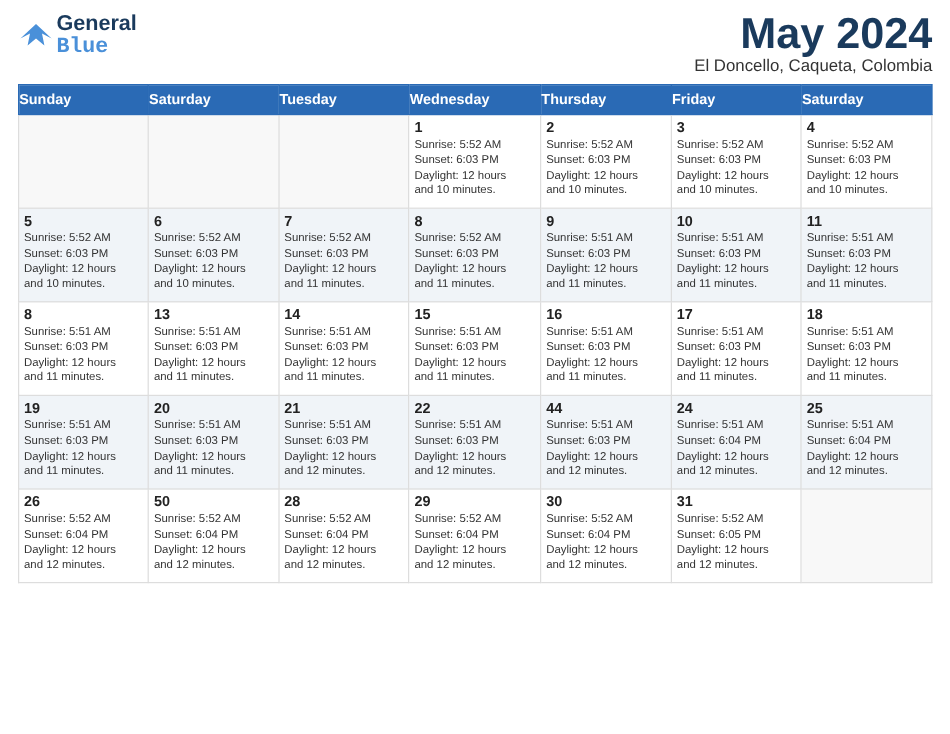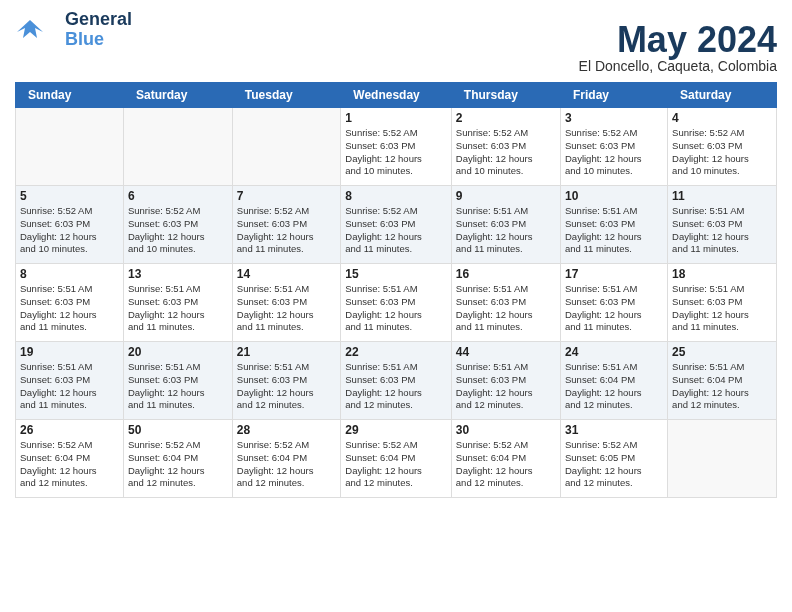--- a/index.html
+++ b/index.html
@@ -16,50 +16,49 @@
     }
     .header {
       display: flex;
       justify-content: space-between;
       align-items: flex-start;
       margin-bottom: 8px;
     }
     .logo {
       display: flex;
       align-items: center;
-      gap: 20px;
+      gap: 2px;
     }
     .logo-bird {
       width: 30px;
       height: 24px;
     }
     .title-block {
       text-align: right;
     }
     .month-title {
       font-size: 36px;
       font-weight: bold;
       color: #1a3a5c;
       line-height: 1;
-      margin-top: 12px;
     }
     .location {
       font-size: 14px;
       color: #333;
       margin-top: 0;
     }
     table {
       width: 100%;
       border-collapse: collapse;
       font-size: 10px;
     }
     thead tr th {
       background-color: #2a6ab5;
       color: #fff;
-      padding: 5px 12px;
+      padding: 5px 0;
       text-align: left;
       font-size: 12px;
       border: 1px solid #2a6ab5;
     }
     tbody tr {
       border-bottom: 1px solid #ccc;
     }
     tbody tr:nth-child(odd) {
       background-color: #fff;
     }
@@ -93,21 +92,21 @@
 <body>
 
 <div class="container">
   <div class="header">
     <div class="logo">
       <svg class="logo-bird" viewBox="0 0 30 24" xmlns="http://www.w3.org/2000/svg">
         <polygon points="15,2 28,14 20,10 22,20 15,14 8,20 10,10 2,14" fill="#4a90d9"></polygon>
       </svg>
       <div>
         <div style="font-size:18px;font-weight:bold;color:#1a3a5c;line-height:1.1;">General</div>
-        <div style="font-size:18px;font-weight:bold;color:#4a90d9;line-height:1.1;">Blue</div>
+        <div style="font-size:18px;font-weight:bold;color:#4a90d9;line-height:1.1;font-family:Liberation Mono, monospace;">Blue</div>
       </div>
     </div>
     <div class="title-block">
       <div class="month-title">May 2024</div>
       <div class="location">El Doncello, Caqueta, Colombia</div>
     </div>
   </div>
 
   <table>
     <thead>

